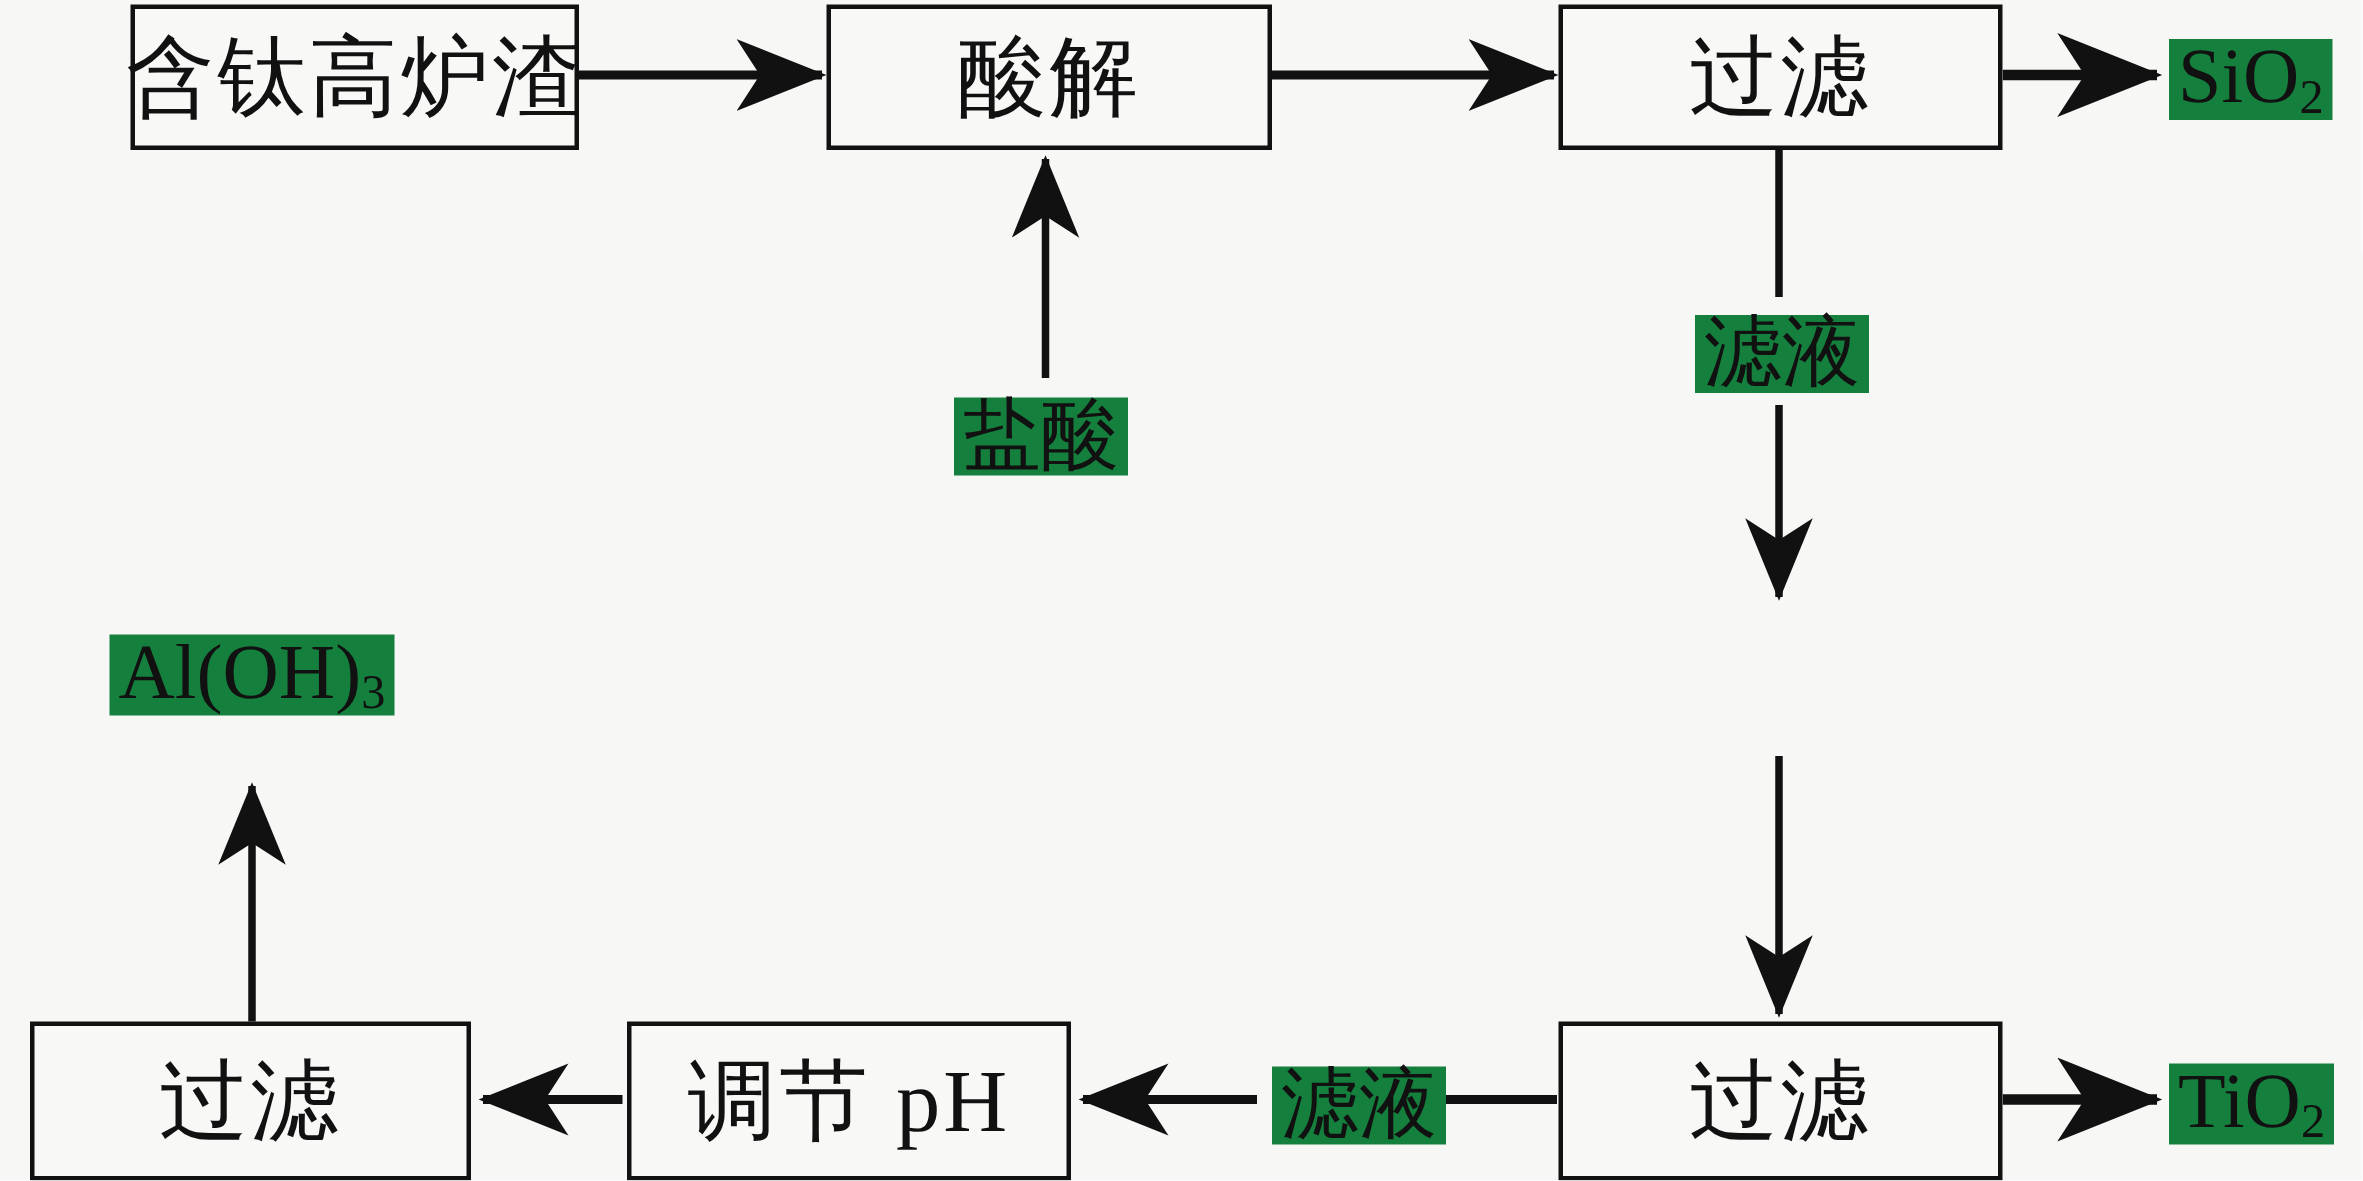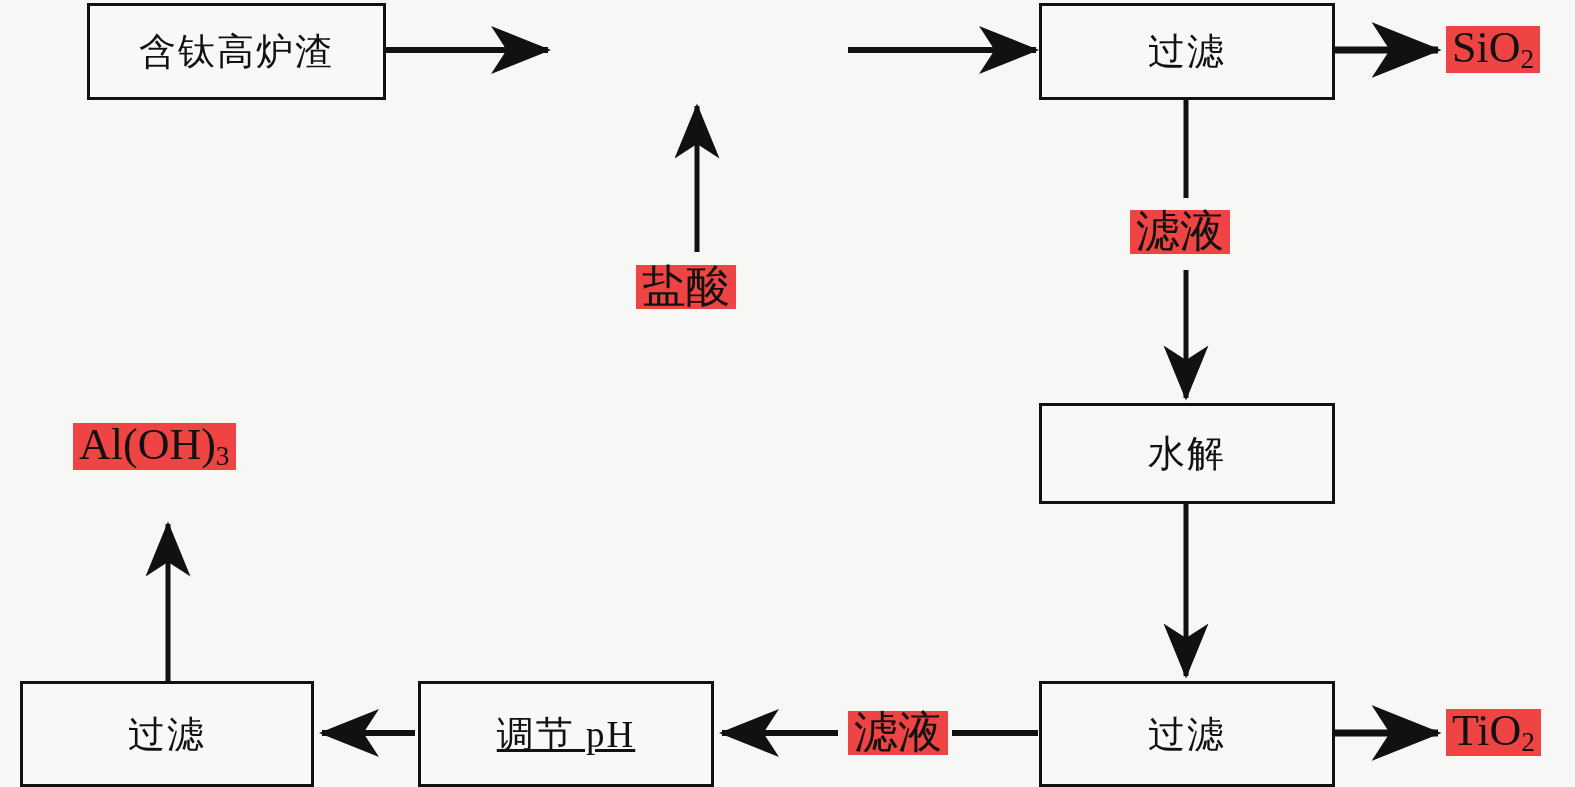--- a/index.html
+++ b/index.html
@@ -20,31 +20,31 @@
     box-sizing: border-box;
     border: 3px solid #111111;
     background: #f8f8f6;
     display: flex;
     align-items: center;
     justify-content: center;
     color: #111111;
     letter-spacing: 2px;
   }
   .node-label {
-    font-size: 37px;
+    font-size: 59px;
     line-height: 1;
     white-space: nowrap;
   }
   .free-label {
     position: absolute;
     color: #111111;
-    font-size: 44px;
+    font-size: 52px;
     line-height: 1;
     white-space: nowrap;
-    background: #ef4444;
+    background: #15803d;
     padding: 0 6px;
   }
   .free-label.formula {
     letter-spacing: 0px;
   }
   .free-label sub {
     font-size: 0.62em;
     vertical-align: -0.22em;
   }
   svg.edges {
@@ -93,34 +93,34 @@
 
     <line x1="415" y1="733" x2="322" y2="733" stroke="#111111" stroke-width="6" marker-end="url(#arrowThick)"></line>
 
     <line x1="168" y1="684" x2="168" y2="524" stroke="#111111" stroke-width="5" marker-end="url(#arrowThin)"></line>
   </svg>
 
   <div class="node" style="left:87px; top:3px; width:299px; height:97px;">
     <span class="node-label">含钛高炉渣</span>
   </div>
 
+  <div class="node" style="left:551px; top:3px; width:297px; height:97px;">
+    <span class="node-label">酸解</span>
+  </div>
 
   <div class="node" style="left:1039px; top:3px; width:296px; height:97px;">
     <span class="node-label">过滤</span>
   </div>
 
-  <div class="node" style="left:1039px; top:403px; width:296px; height:101px;">
-    <span class="node-label">水解</span>
-  </div>
 
   <div class="node" style="left:1039px; top:681px; width:296px; height:106px;">
     <span class="node-label">过滤</span>
   </div>
 
-  <div class="node" style="left:418px; top:681px; width:296px; height:106px;text-decoration:underline;">
+  <div class="node" style="left:418px; top:681px; width:296px; height:106px;">
     <span class="node-label">调节 pH</span>
   </div>
 
   <div class="node" style="left:20px; top:681px; width:294px; height:106px;">
     <span class="node-label">过滤</span>
   </div>
 
   <div class="free-label" style="left:636px; top:265px;">
     <span>盐酸</span>
   </div>

